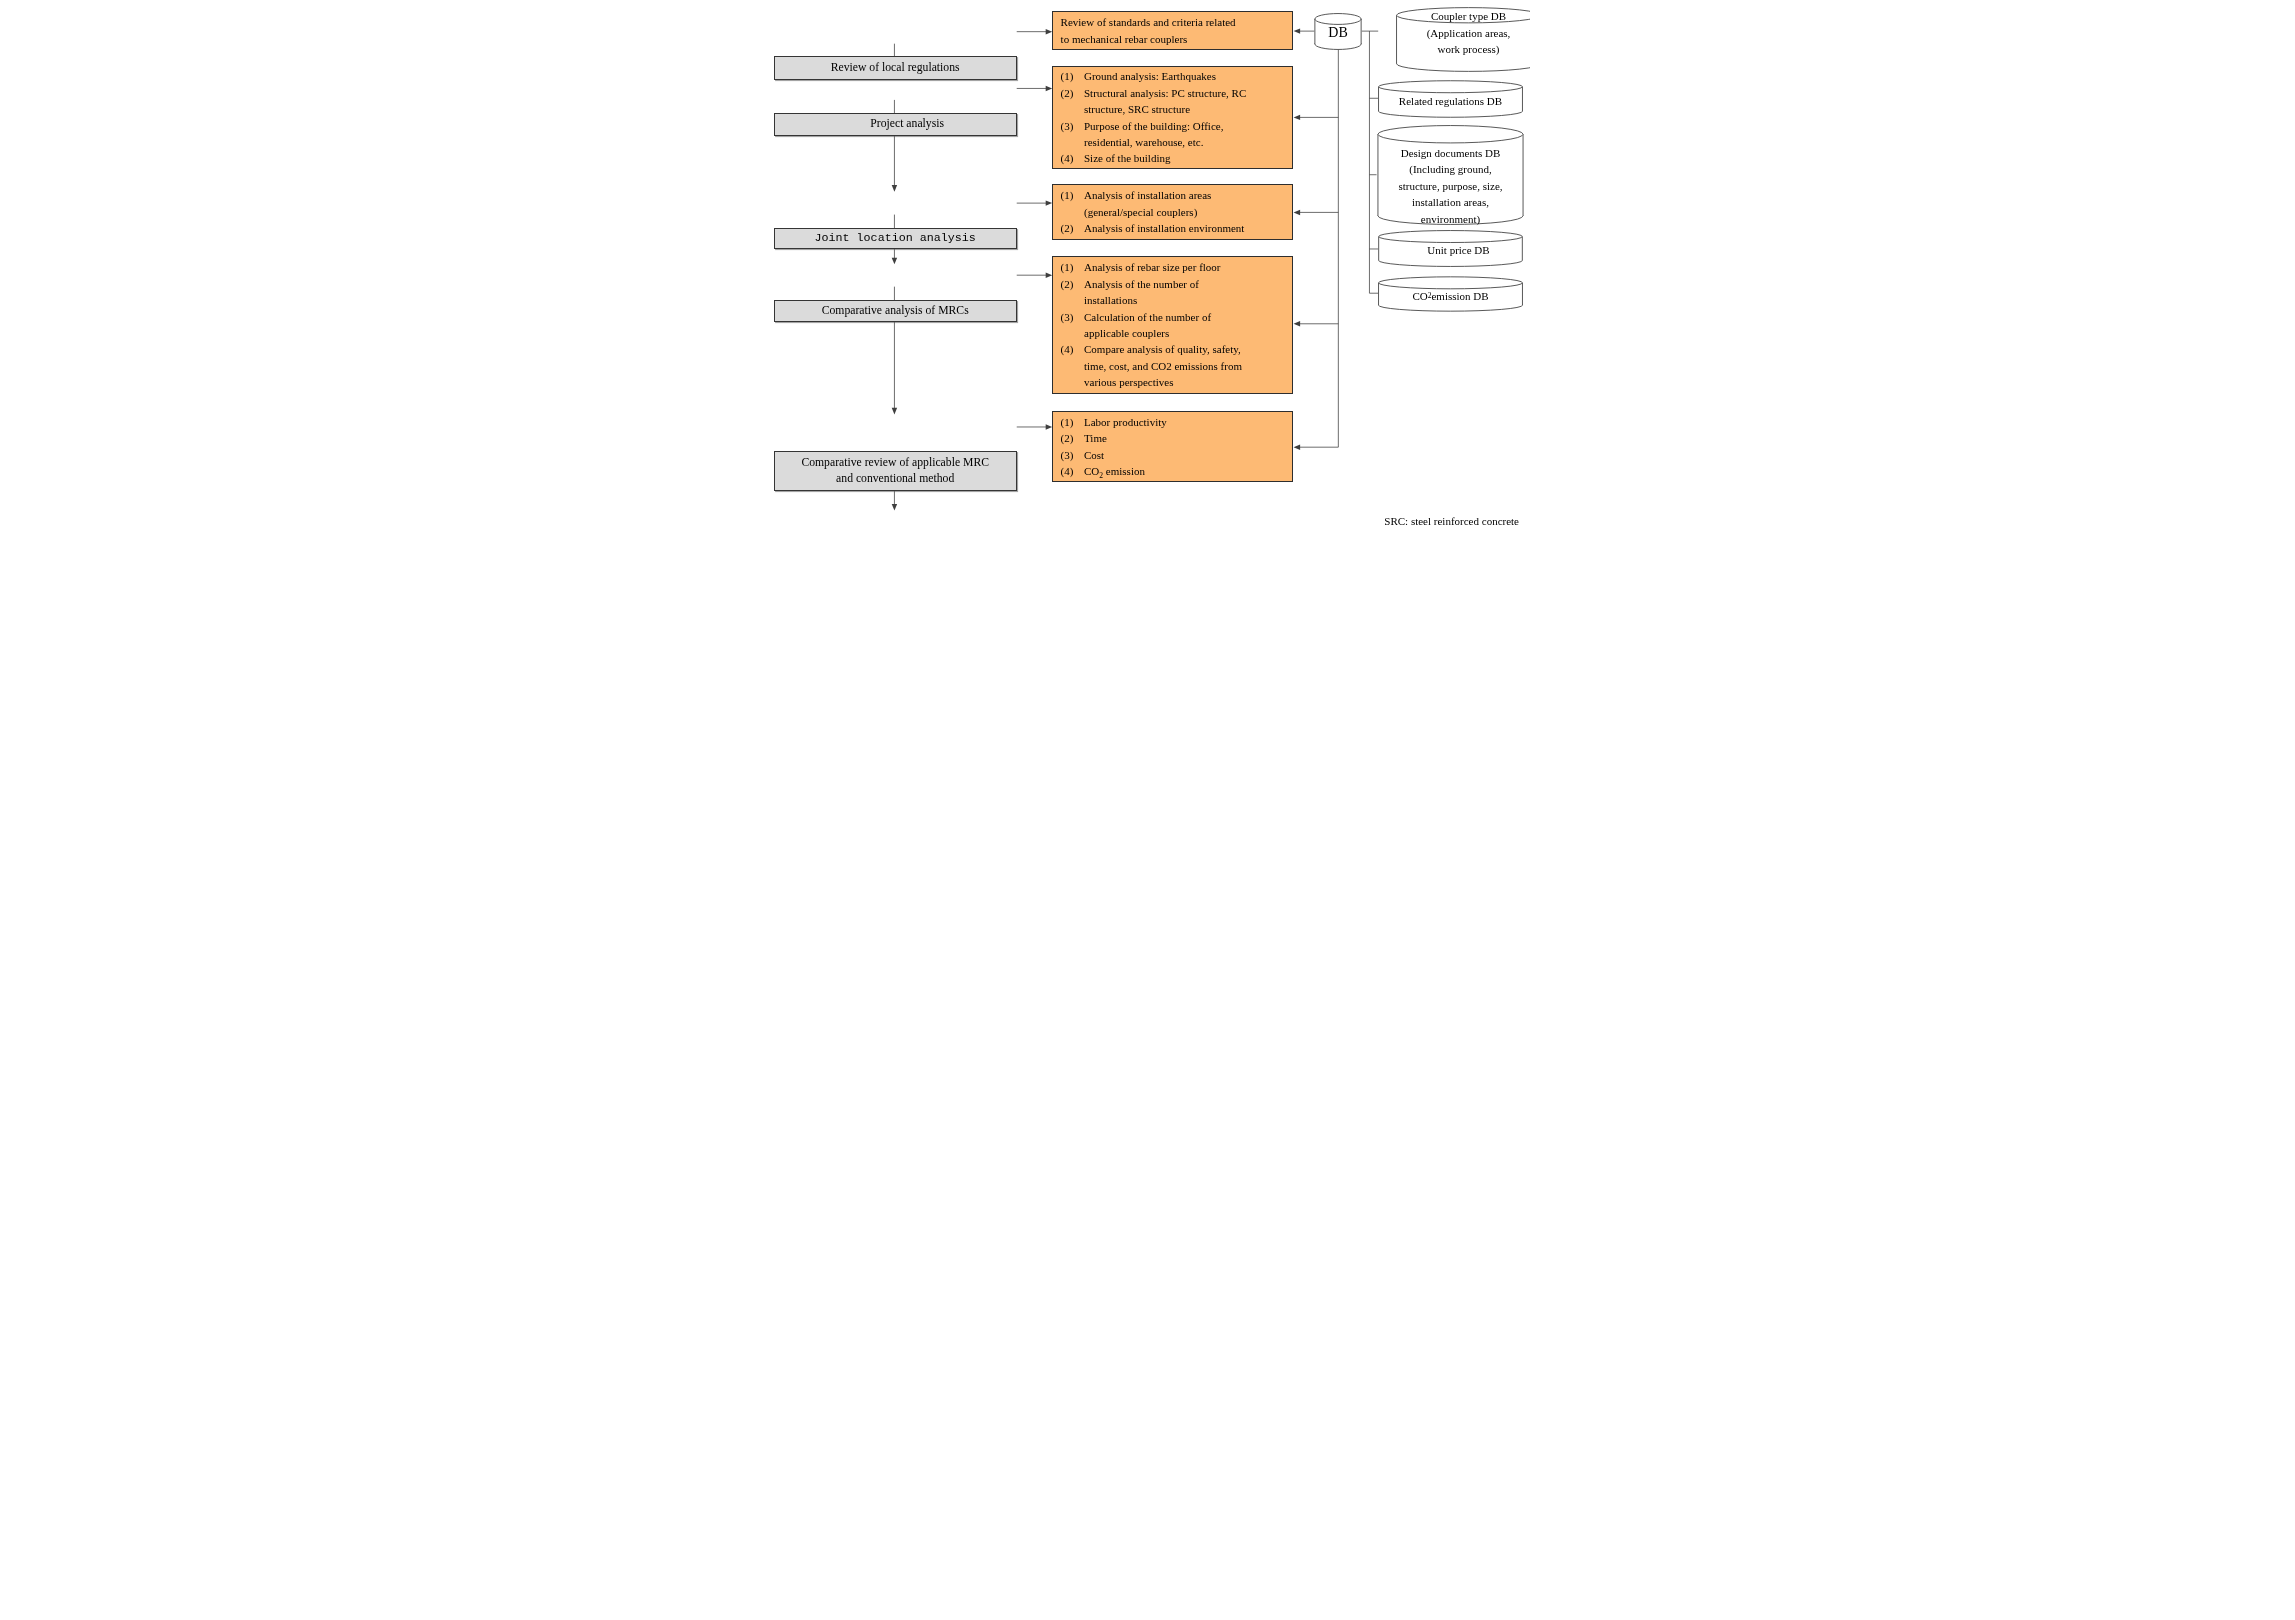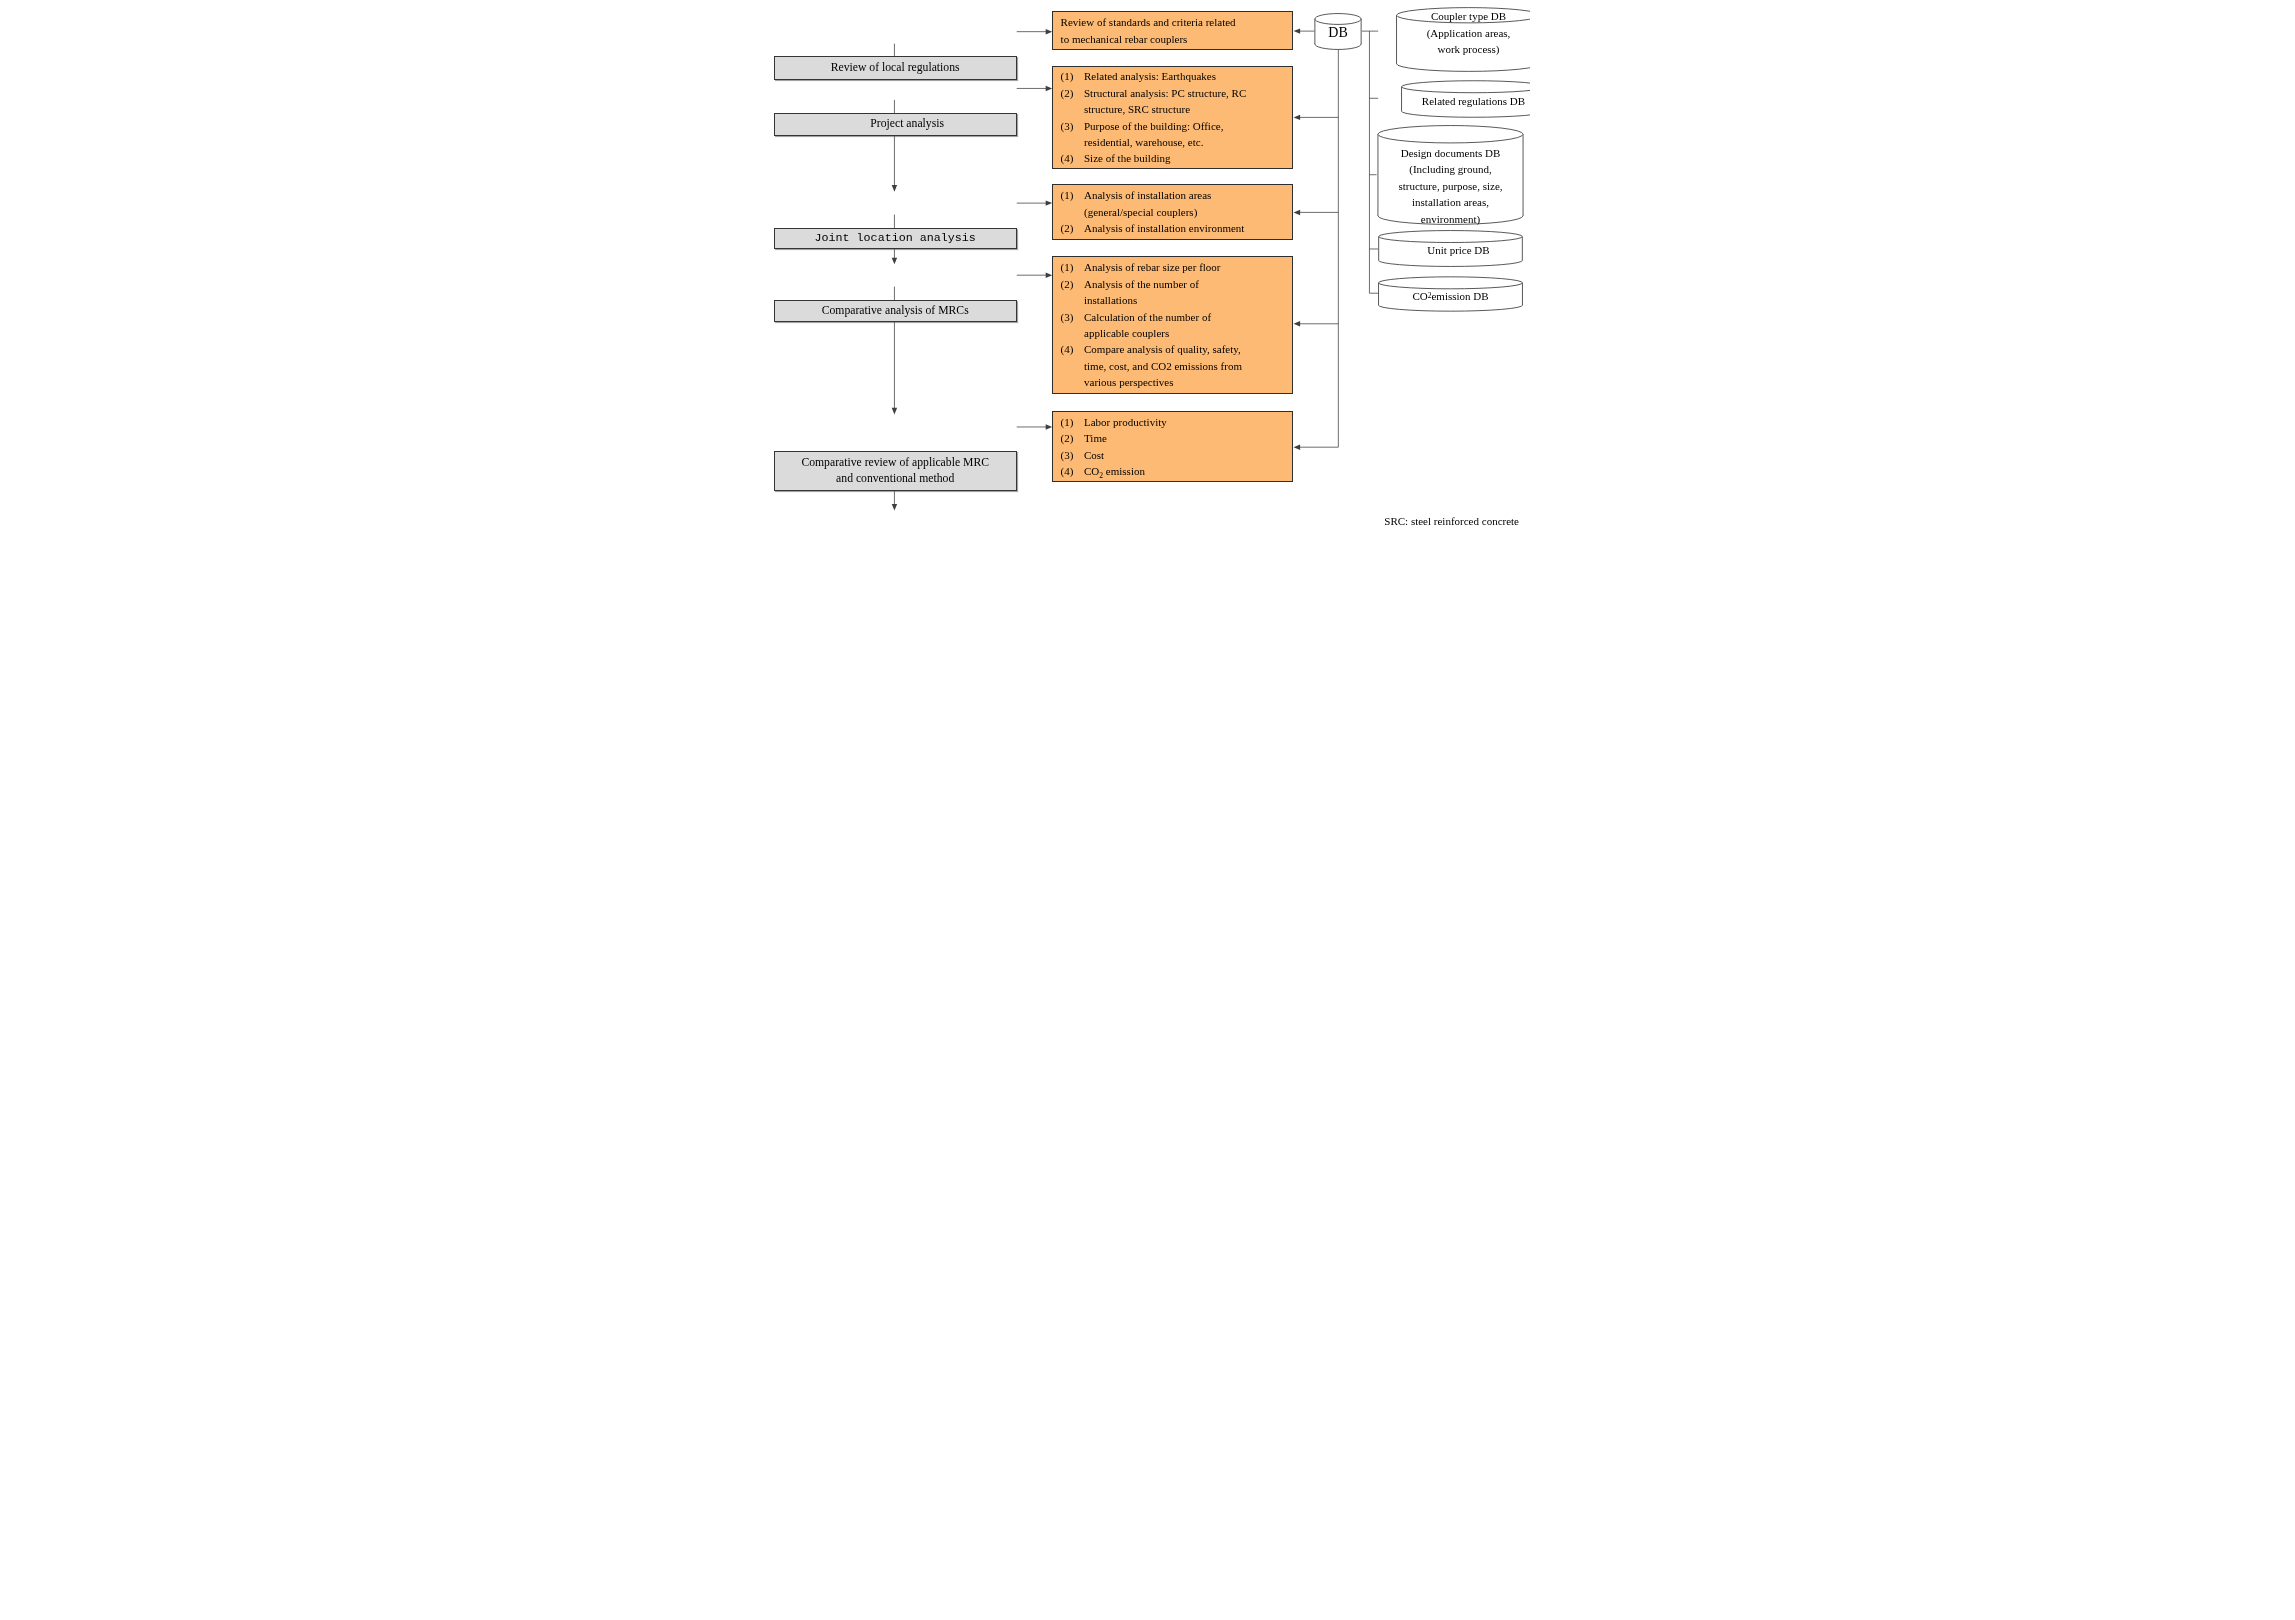--- a/index.html
+++ b/index.html
@@ -104,21 +104,21 @@
     text-align: center;
     font-size: 11px;
     line-height: 16.4px;
     white-space: pre-line;
     z-index: 3;
   }
   .cyl-db { left: 549px; top: 12.6px;  width: 48px;  height: 37px; }
   .cyl-db .cyl-label { font-size: 14px; padding-top: 4.4px; }
   .cyl-coupler { left: 613px; top: 6.6px;  width: 145px; height: 46px; margin-left: 18px; }
   .cyl-coupler .cyl-label { padding-top: 6.6px; }
-  .cyl-regulations { left: 636px; top: 80px; width: 145px; height: 38px; }
+  .cyl-regulations { left: 613px; top: 80px; width: 145px; height: 38px; }
   .cyl-regulations .cyl-label { padding-top: 4.4px; }
   .cyl-design { left: 612px; top: 125px; width: 147px; height: 100px; }
   .cyl-design .cyl-label { padding-top: 22px; }
   .cyl-unit { left: 613px; top: 230px; width: 145px; height: 37px; }
   .cyl-unit .cyl-label { padding-top: 4.4px; margin-left: 16px; }
   .cyl-co2 { left: 613px; top: 276px; width: 145px; height: 36px; }
   .cyl-co2 .cyl-label { padding-top: 4.4px; }
 
   .footnote {
     position: absolute;
@@ -231,21 +231,21 @@
   <div class="step step-5">Comparative review of applicable MRC
 and conventional method</div>
   <div class="step step-6">Selection of the appropriate MRC</div>
 
   <div class="detail detail-1">Review of standards and criteria related
 to mechanical rebar couplers</div>
 
   <div class="detail detail-2">
     <div class="item">
       <span class="num">(1)</span>
-      <span class="txt">Related analysis: Earthquakes</span>
+      <span class="txt">Ground analysis: Earthquakes</span>
     </div>
     <div class="item">
       <span class="num">(2)</span>
       <span class="txt">Structural analysis: PC structure, RC
 structure, SRC structure</span>
     </div>
     <div class="item">
       <span class="num">(3)</span>
       <span class="txt">Purpose of the building: Office,
 residential, warehouse, etc.</span>

